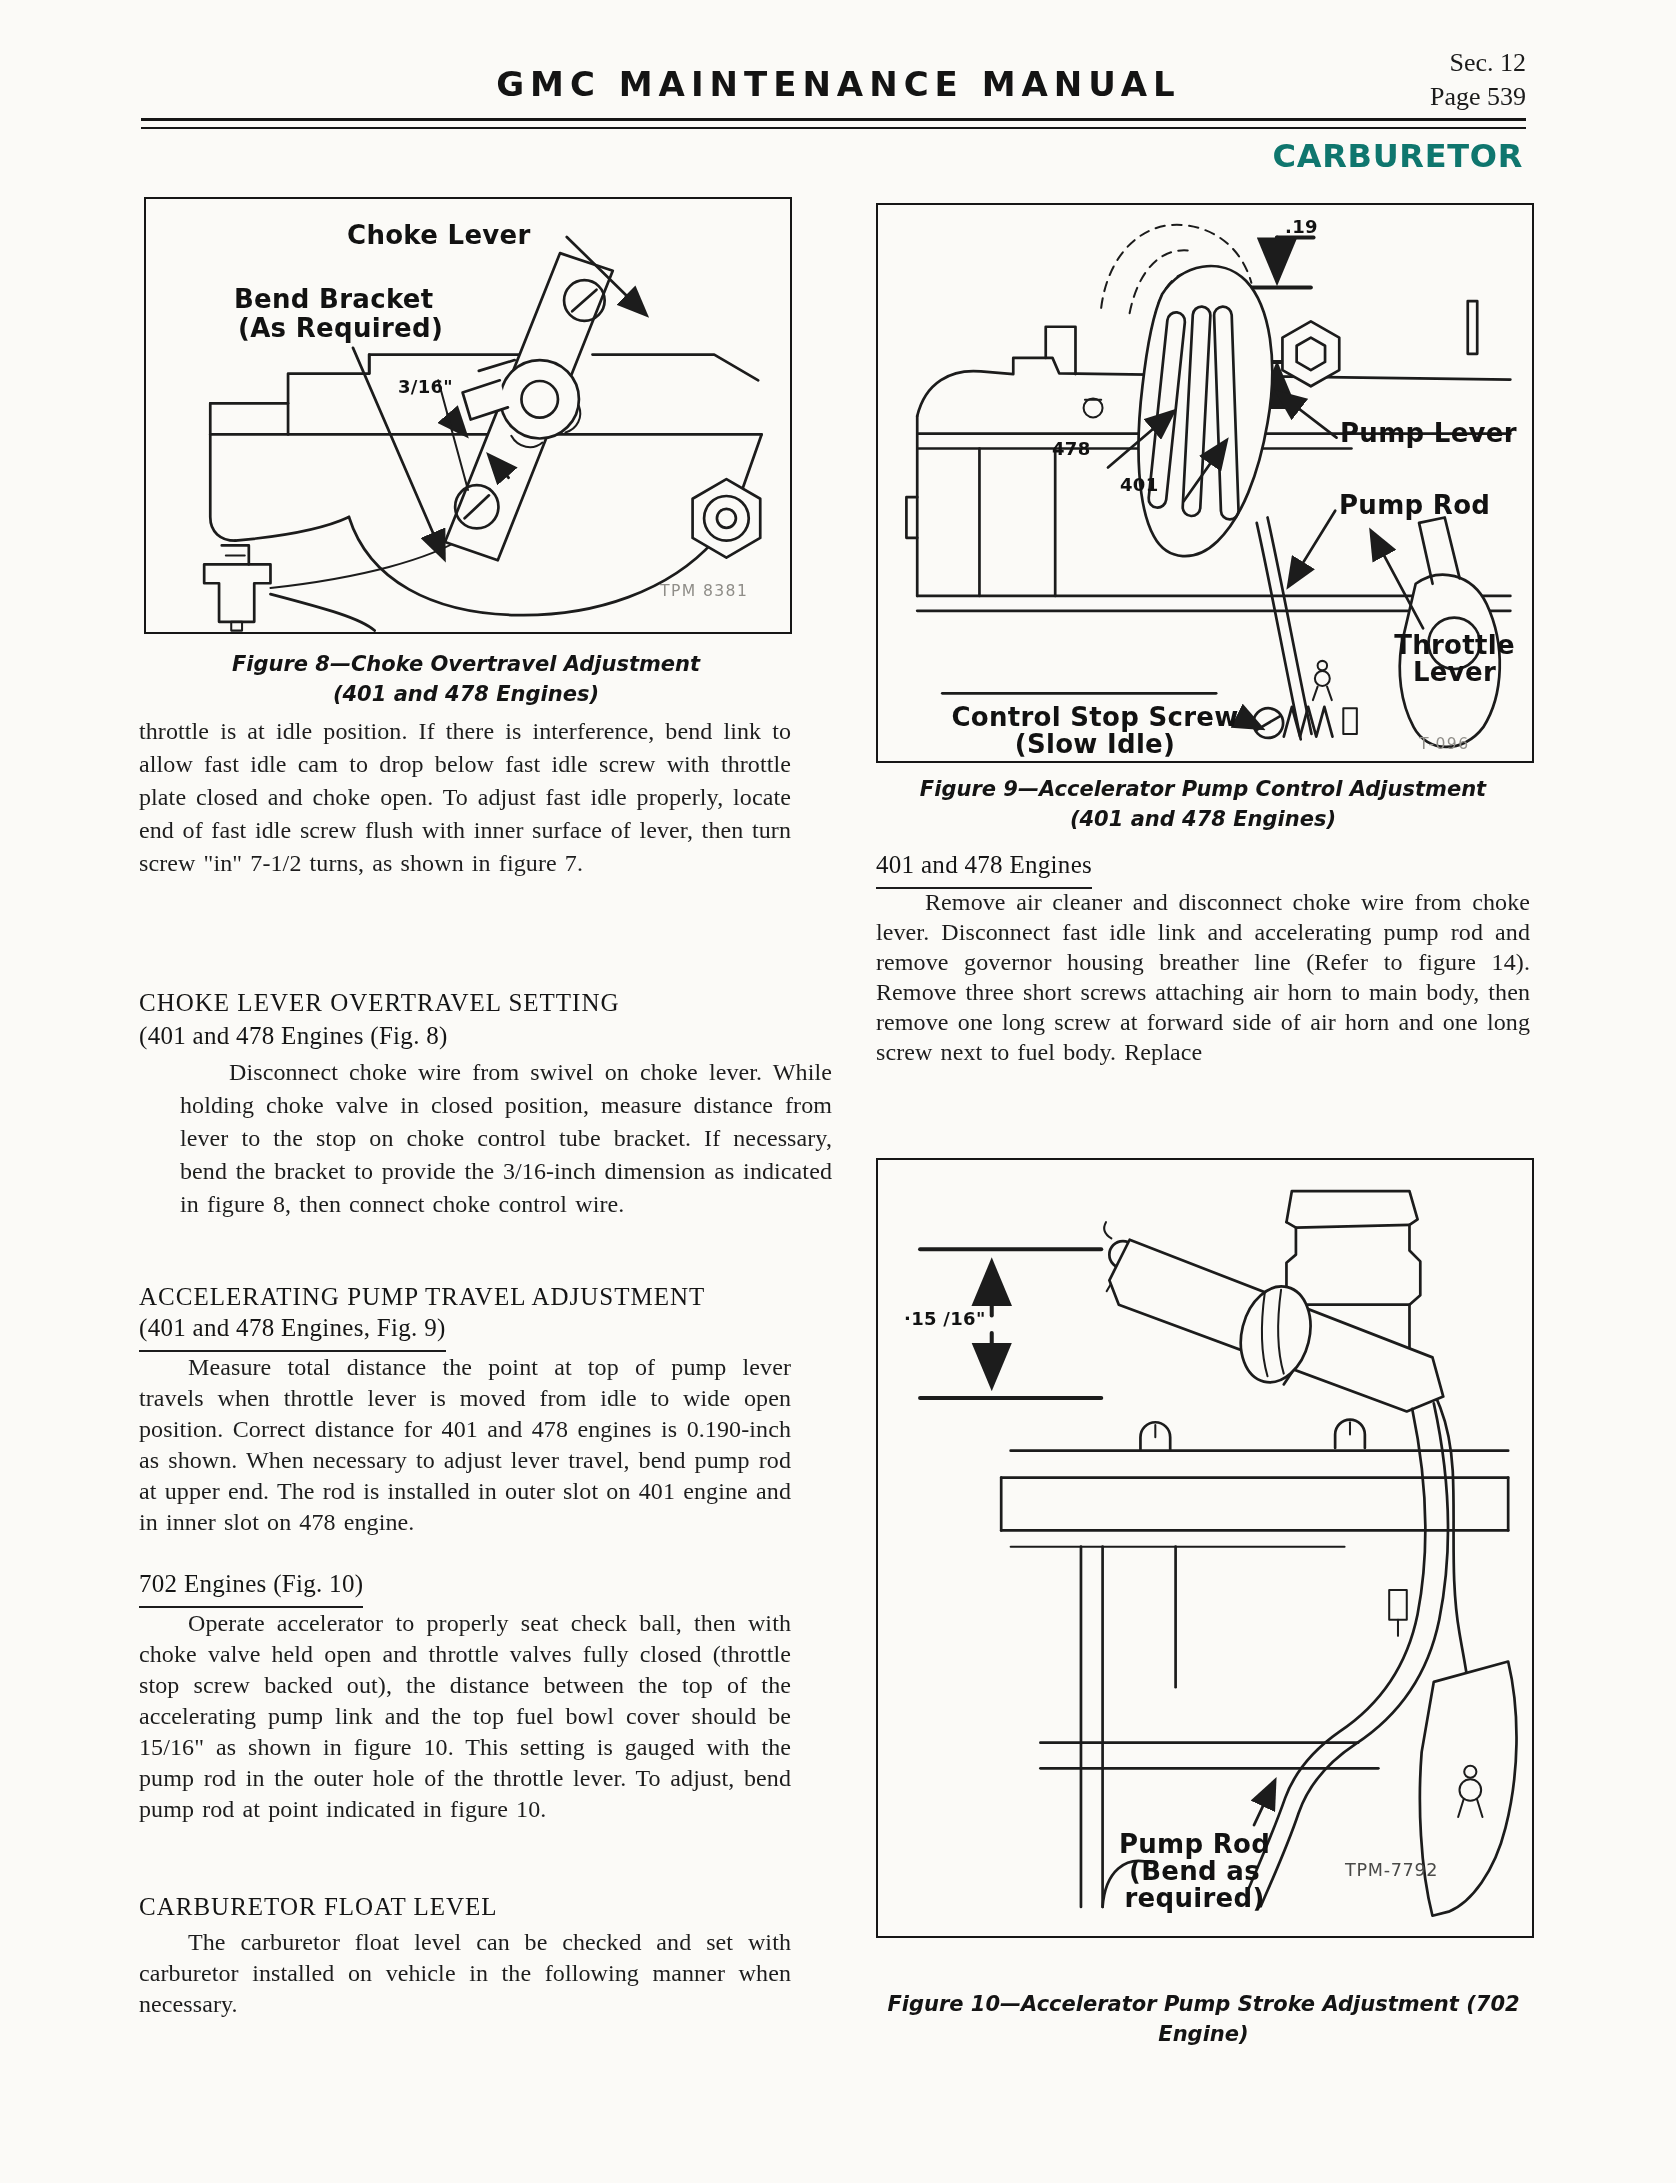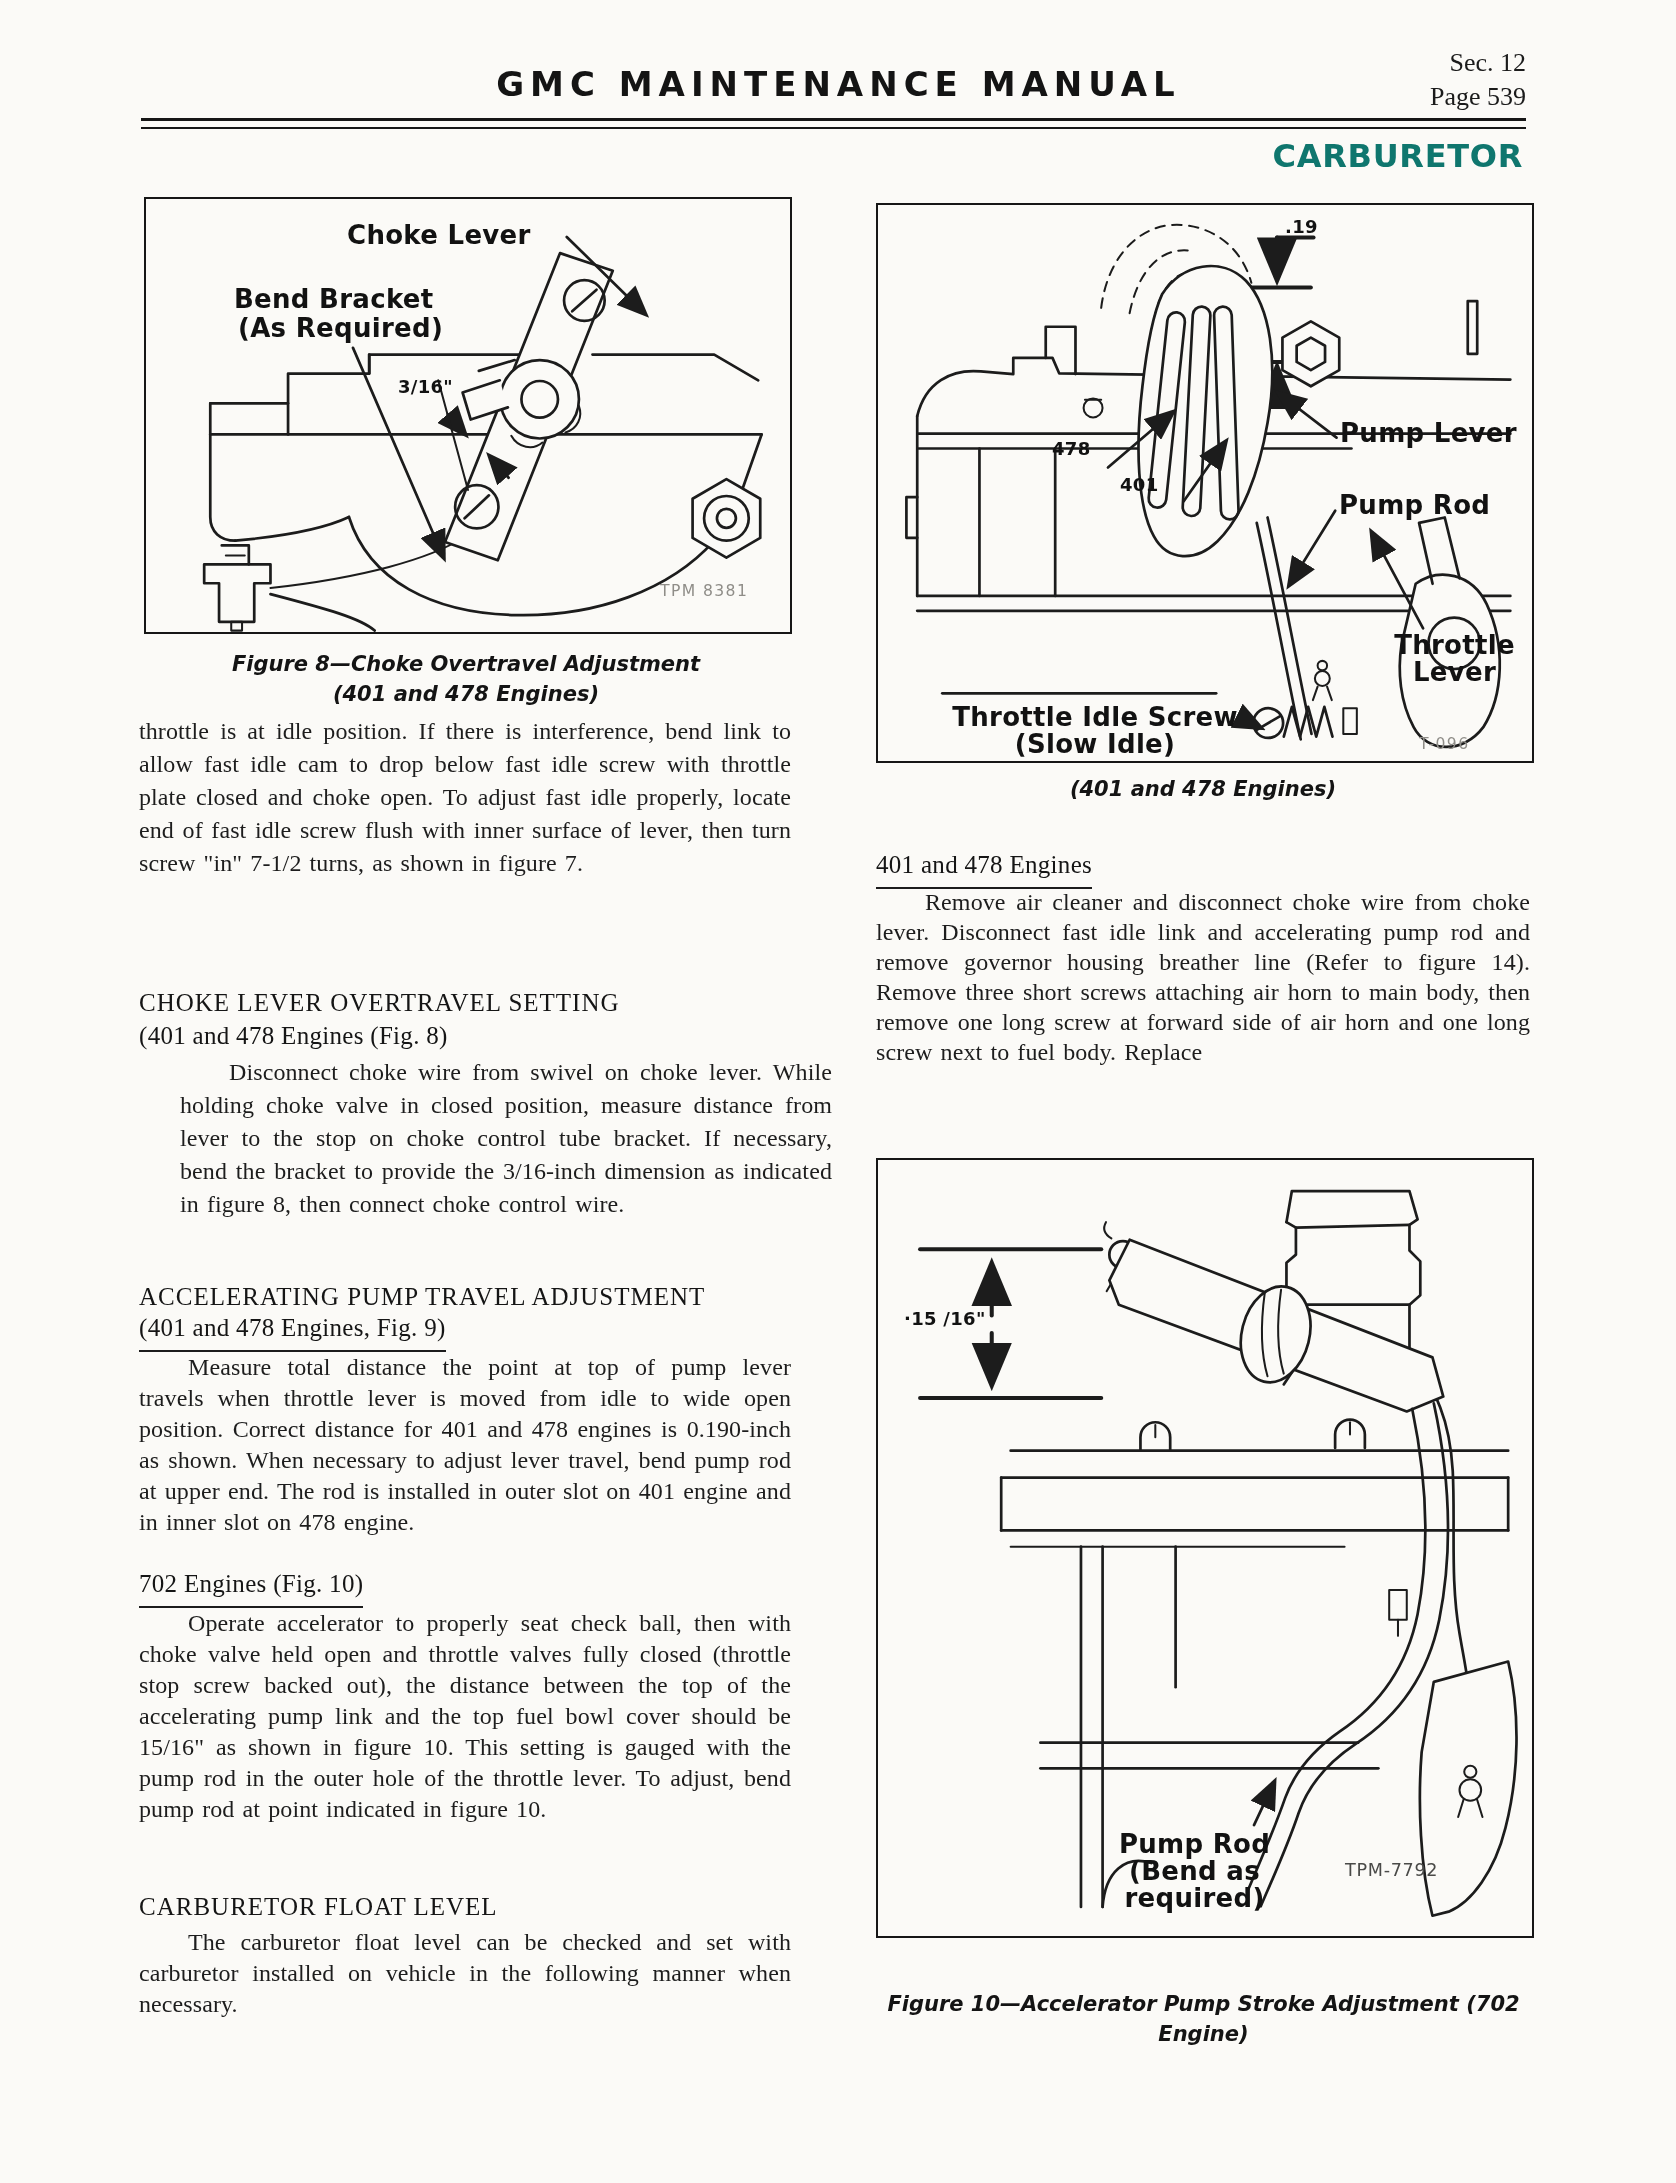--- a/index.html
+++ b/index.html
@@ -219,26 +219,27 @@
         <path d="M540,760 L566,773" marker-end="url(#a9)"></path>
       </g>
     </svg>
     <div class="flabel fdim" style="left:407px; top:8px;">.19</div>
     <div class="flabel fdim" style="left:174px; top:230px;">478</div>
     <div class="flabel fdim" style="left:242px; top:266px;">401</div>
     <div class="flabel" style="left:462px; top:215px;">Pump Lever</div>
     <div class="flabel" style="left:461px; top:287px;">Pump Rod</div>
     <div class="flabel fcenter" style="left:514px; top:427px; width:125px;">Throttle Lever</div>
     <div class="flabel fcenter" style="left:68px; top:499px; width:298px;">
-      <div>Throttle Idle Screw</div>
+      <div>Control Stop Screw</div>
       <div>(Slow Idle)</div>
     </div>
     <div class="fcredit" style="left:541px; top:530px;">T-096</div>
   </div>
   <div class="caption" style="left:876px; top:774px; width:654px;">
+    <div>Figure 9—Accelerator Pump Control Adjustment</div>
     <div>(401 and 478 Engines)</div>
   </div>
 
   <div class="h-caps" style="left:876px; top:851px; letter-spacing:0.3px;"><span class="h-under">401 and 478 Engines</span></div>
   <div class="body-text indent" style="left:876px; top:887px; width:654px; line-height:30px;">Remove air cleaner and disconnect choke wire from choke lever. Disconnect fast idle link and accelerating pump rod and remove governor housing breather line (Refer to figure 14). Remove three short screws attaching air horn to main body, then remove one long screw at forward side of air horn and one long screw next to fuel body. Replace</div>
 
   <div class="figbox" style="left:876px; top:1158px; width:654px; height:776px;">
     <svg width="654" height="776" viewBox="0 0 967 1148">
       <defs>
         <marker id="a10" markerWidth="12" markerHeight="10" refX="10" refY="5" orient="auto">

